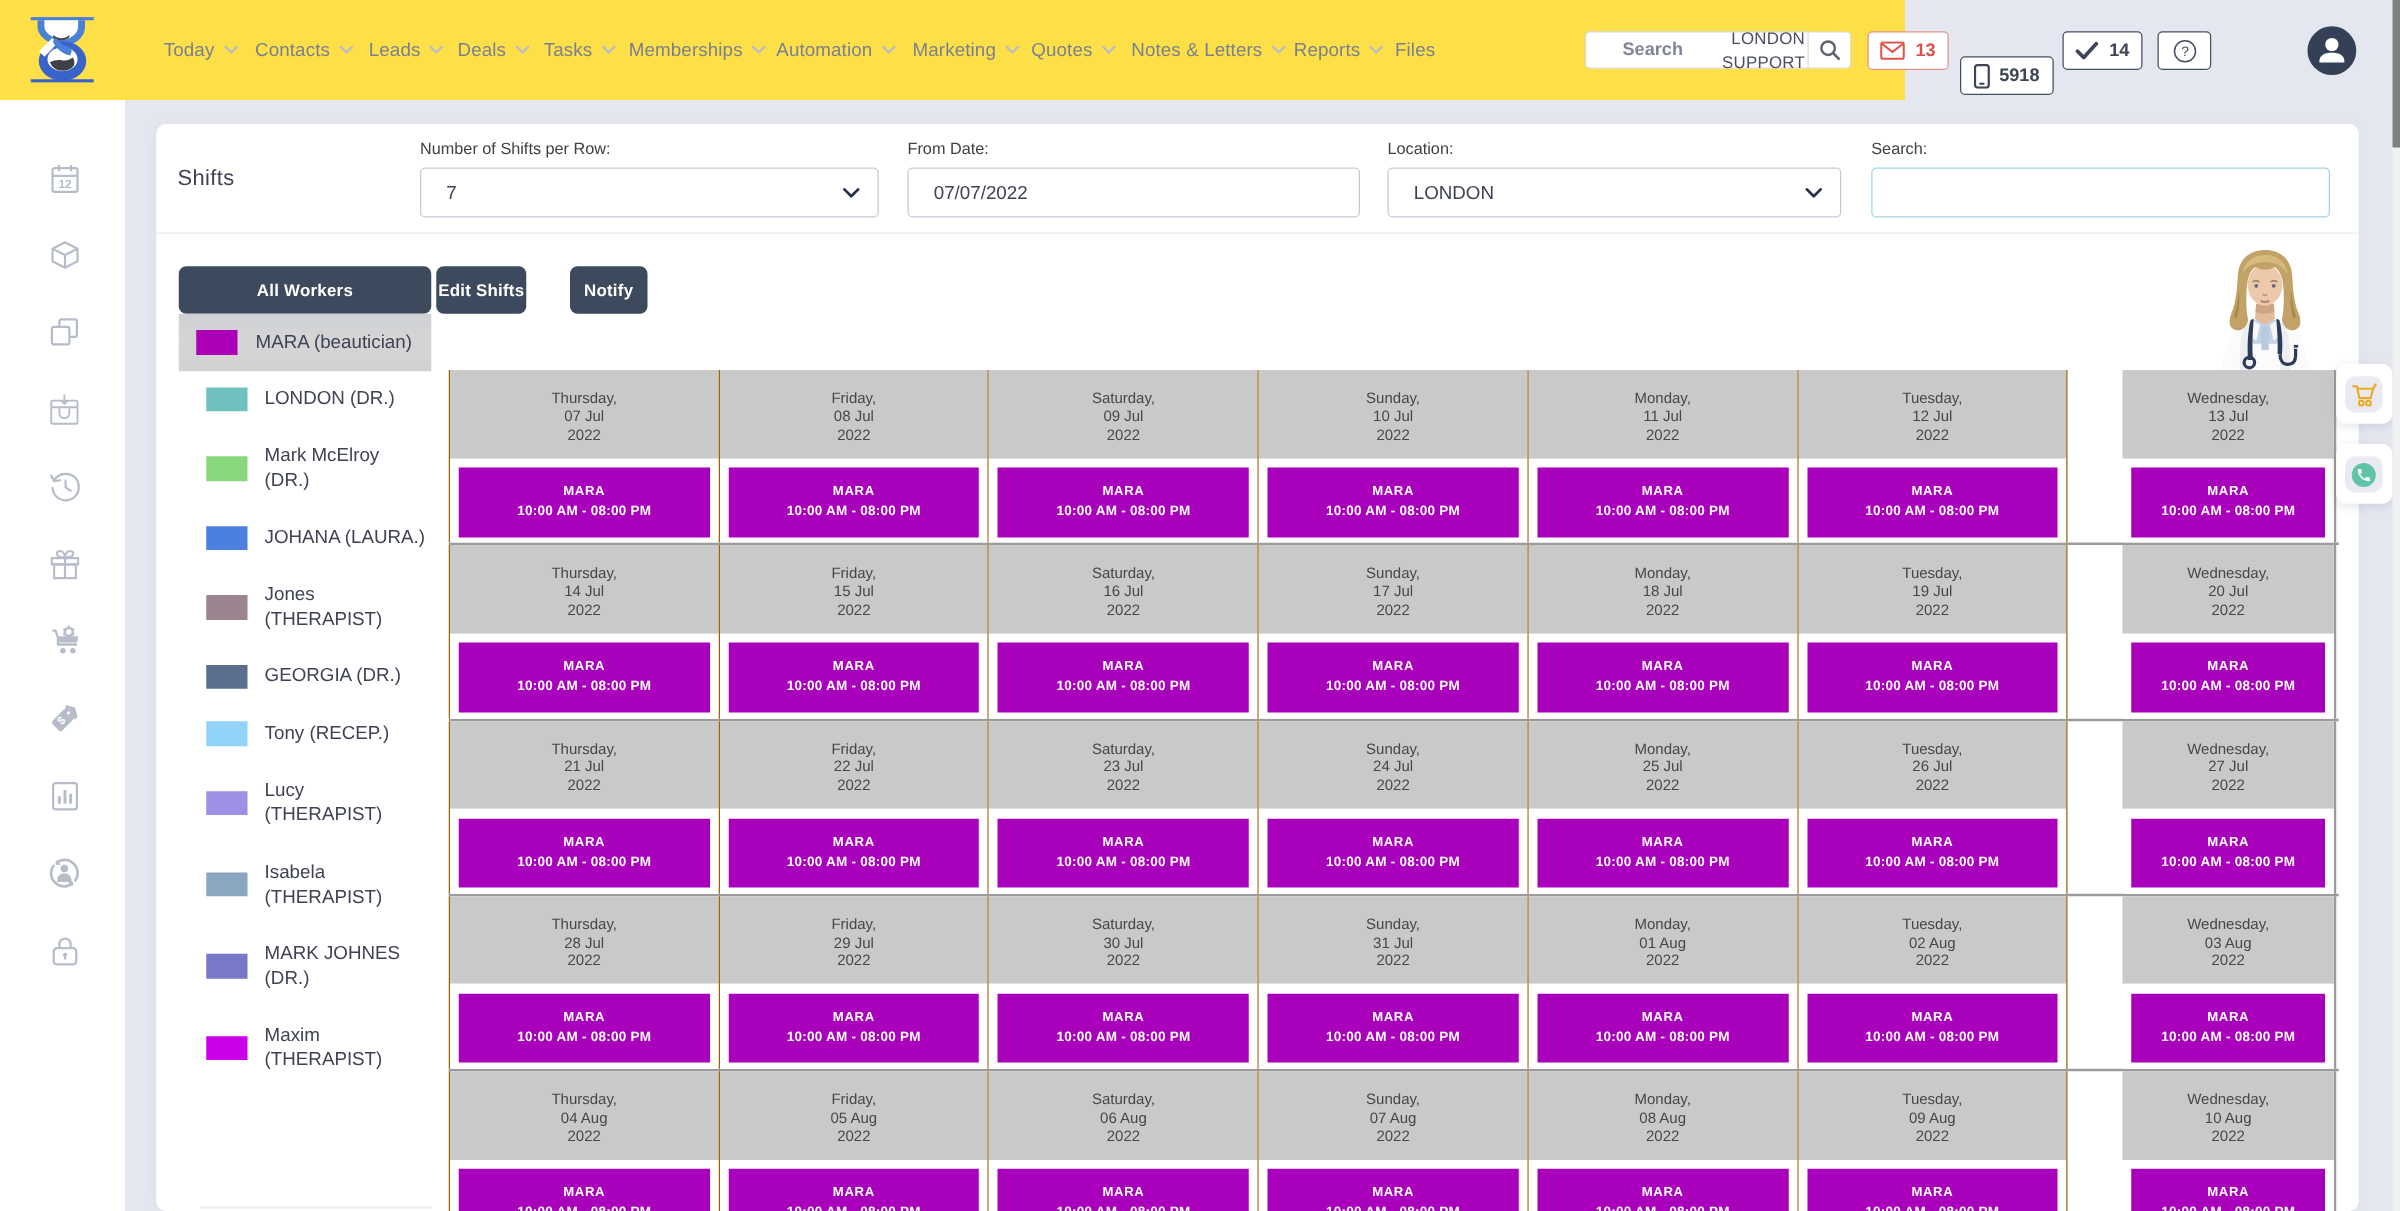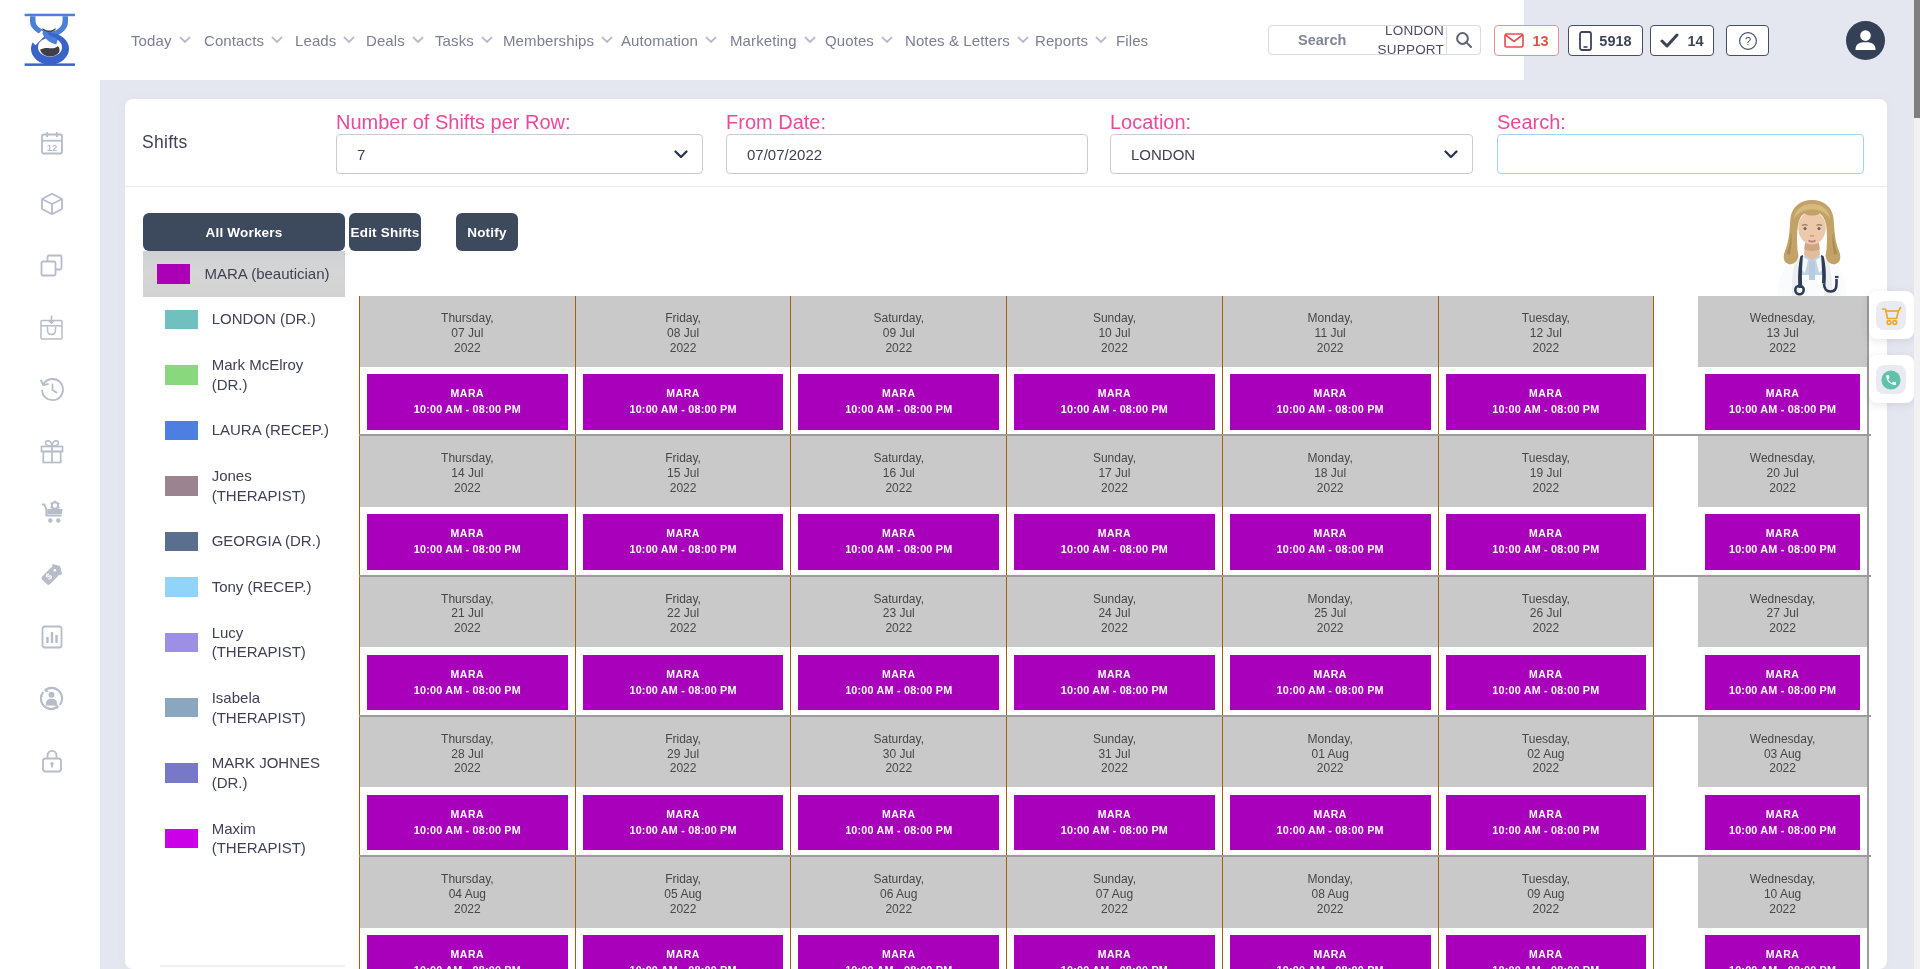--- a/index.html
+++ b/index.html
@@ -1,47 +1,47 @@
 <!DOCTYPE html>
 <html><head>
 <meta charset="utf-8">
 <style>
 * { margin:0; padding:0; box-sizing:border-box; }
 html,body { width:1920px; height:969px; overflow:hidden; font-family:"Liberation Sans", sans-serif; }
 body { background:#e5e7f0; position:relative; }
 
 
-.topbar { position:absolute; left:0; top:0; width:1524px; height:80px; background:#ffffff; z-index:30; }
+.topbar { position:absolute; left:0; top:0; width:1524px; height:80px; background:#fde047; z-index:30; }
 .logo { position:absolute; left:24px; top:12px; z-index:40; }
 .nav { position:absolute; left:0; top:0; height:80px; width:1260px; }
 .nav .item { position:absolute; top:0; height:80px; display:flex; align-items:center; color:#7a7f92; font-size:15px; font-weight:500; letter-spacing:0.1px; }
 .nav .item .chev { margin-left:7px; }
 
 
 .tr { position:absolute; top:25px; height:30px; display:flex; align-items:center; }
 .searchwrap { left:1268px; width:213px; }
 .searchbox { width:179px; height:30px; border:1px solid #d9dae2; border-radius:4px 0 0 4px; display:flex; align-items:center; padding-left:29px; color:#80859a; font-size:14.5px; font-weight:600; background:#fff; }
 .searchbtn { width:34px; height:30px; border:1px solid #d9dae2; border-left:none; border-radius:0 4px 4px 0; display:flex; align-items:center; justify-content:center; background:#fff; }
 .pill { position:absolute; top:25px; height:31px; border-radius:4px; display:flex; align-items:center; justify-content:center; font-size:14.5px; font-weight:600; background:#fff; }
 .pill-mail  { left:1494px; width:65px; border:1px solid #e2948c; color:#dd5248; }
-.pill-phone { left:1568px; width:75px; border:1px solid #454f63; color:#3c4456; }
+.pill-phone { left:1568px; width:75px; border:1px solid #454f63; color:#3c4456;margin-top:20px; }
 .pill-check { left:1650px; width:64px; border:1px solid #454f63; color:#3c4456; }
 .pill-help  { left:1726px; width:43px; border:1px solid #454f63; color:#3c4456; }
 .whoami { position:absolute; right:80px; top:21px; text-align:right; color:#4b4e63; font-size:13.5px; font-weight:400; line-height:19px; letter-spacing:0.2px; }
 .avatar { position:absolute; left:1846px; top:21px; width:39px; height:39px; border-radius:50%; background:#344056; display:flex; align-items:center; justify-content:center; }
 
 
 .sidebar { position:absolute; left:0; top:80px; width:100px; height:889px; background:#fff; z-index:20; }
 
 
 
 .card { position:absolute; left:125px; top:99px; width:1762px; height:870px; background:#fff; border-radius:8px; box-shadow:0 0 10px rgba(80,80,120,0.05); }
 .filters { position:relative; height:88px; border-bottom:1px solid #e9e9f0; }
 .shifts-title { position:absolute; left:17px; top:33px; font-size:17.5px; color:#3f4254; font-weight:500; letter-spacing:0.3px; }
-.flabel { position:absolute; top:12px; font-size:20px; font-weight:500; color:#ec4899; }
+.flabel { position:absolute; top:12px; font-size:13px; font-weight:500; color:#404040; }
 .fctrl { position:absolute; top:35px; height:40px; border:1px solid #c9cad6; border-radius:4px; background:#fff; display:flex; align-items:center; padding-left:20px; font-size:15px; color:#3f4254; font-weight:500; }
 
 
 .btn { position:absolute; height:38px; background:#3d495d; border-radius:6px; color:#fff; font-size:13.5px; font-weight:700; display:flex; align-items:center; justify-content:center; letter-spacing:0.2px; }
 .workers { position:absolute; left:17.7px; top:152px; width:202.6px; }
 .wrow { display:flex; align-items:center; padding:12.9px 0 12.9px 22px; }
 .wrow.sel { background:linear-gradient(180deg,#ced1d4 0%,#d5d5d5 45%,#d2d2d2 100%); padding-left:14.8px; }
 .wsq { width:33px; height:19.5px; margin-right:14px; flex:none; }
 .wname { font-size:15px; color:#3f4254; font-weight:400; line-height:19.8px; }
 
@@ -295,21 +295,21 @@
       <div class="wrow">
         <div class="wsq" style="background:#6fc0bf"></div>
         <div class="wname">LONDON (DR.)</div>
       </div>
       <div class="wrow">
         <div class="wsq" style="background:#8ad87d"></div>
         <div class="wname">Mark McElroy<br>(DR.)</div>
       </div>
       <div class="wrow">
         <div class="wsq" style="background:#4d7fe0"></div>
-        <div class="wname">LAURA (RECEP.)</div>
+        <div class="wname">JOHANA (LAURA.)</div>
       </div>
       <div class="wrow">
         <div class="wsq" style="background:#9b8390"></div>
         <div class="wname">Jones<br>(THERAPIST)</div>
       </div>
       <div class="wrow">
         <div class="wsq" style="background:#5a6f8e"></div>
         <div class="wname">GEORGIA (DR.)</div>
       </div>
       <div class="wrow">

